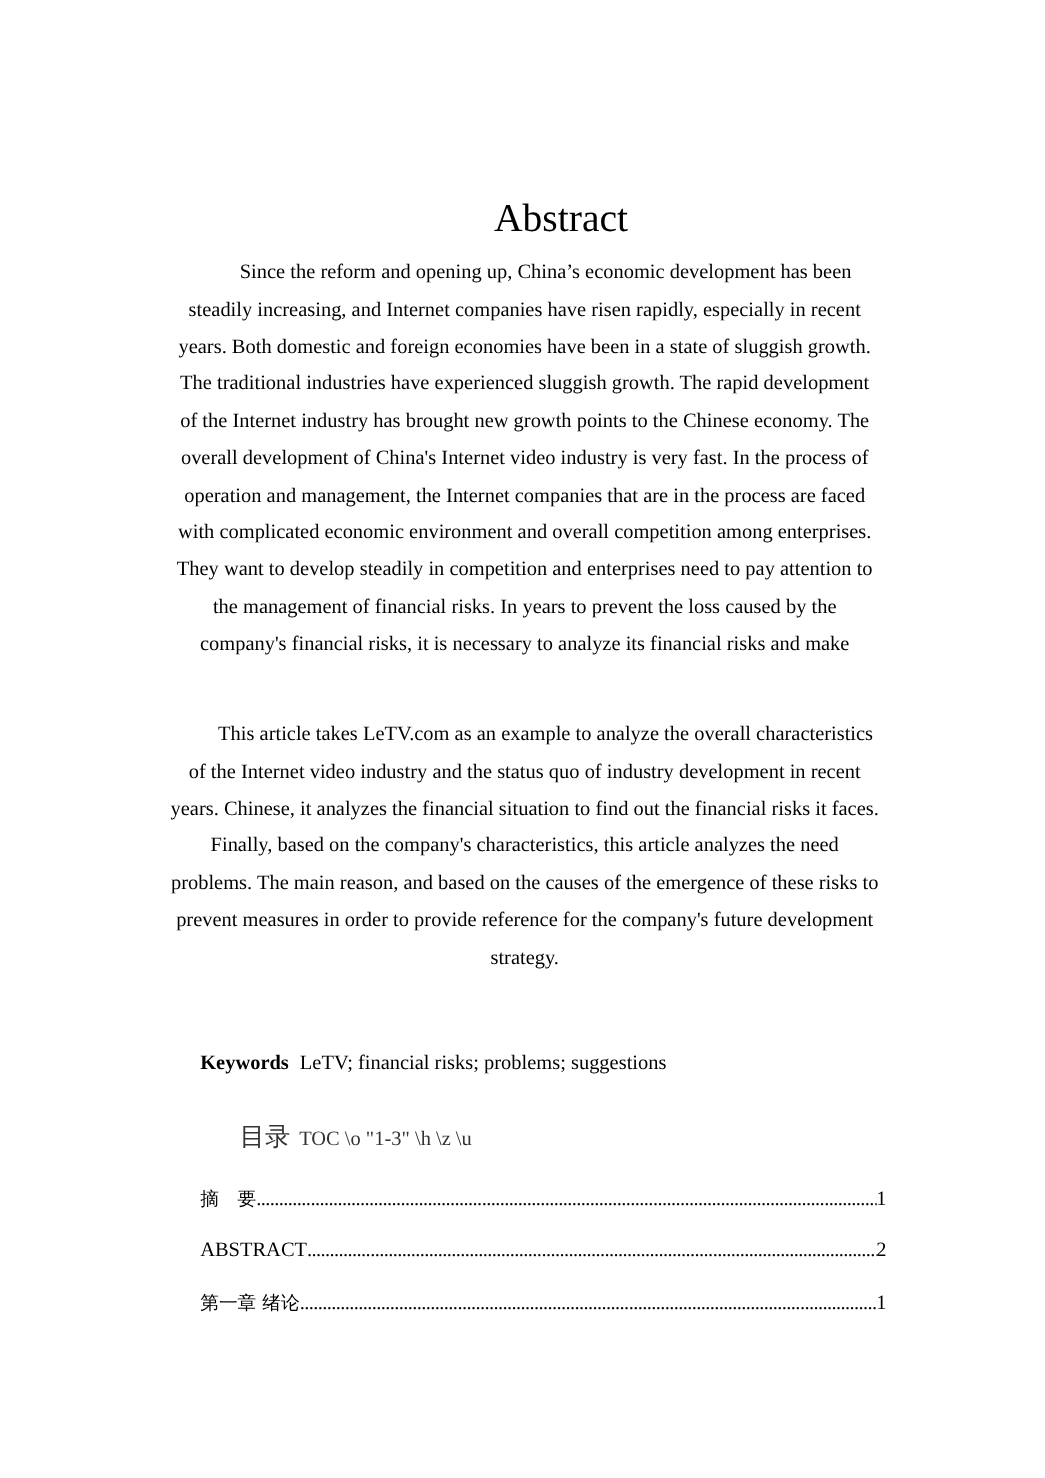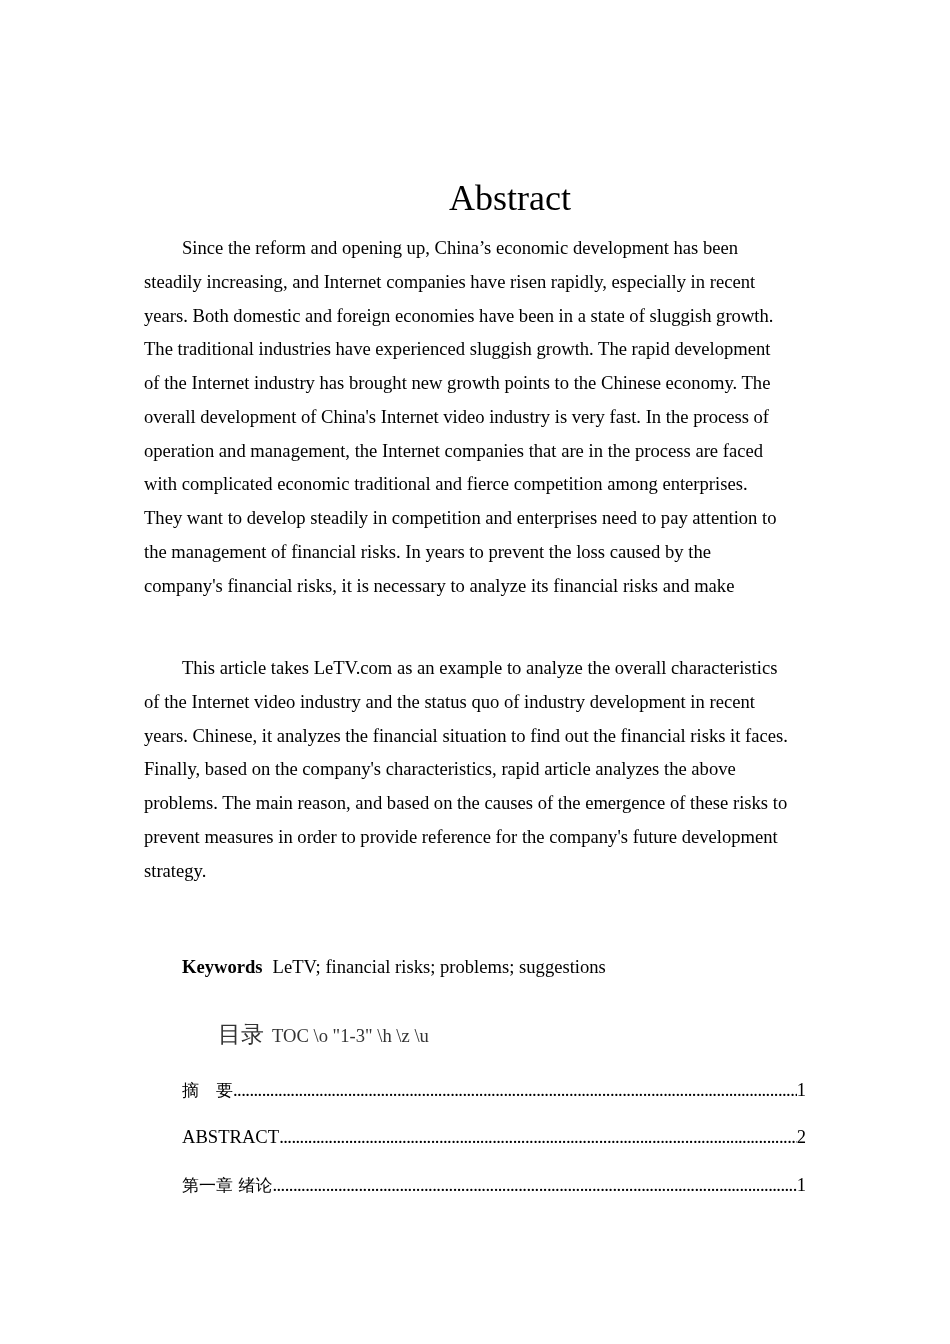--- a/index.html
+++ b/index.html
@@ -1,21 +1,21 @@
 <!DOCTYPE html>
 <html><head>
   <meta charset="utf-8">
   <style>
     html, body { margin: 0; padding: 0; background: #ffffff; }
     body { width: 950px; height: 1344px; position: relative; overflow: hidden;
            font-family: "Liberation Serif", "DejaVu Serif", serif; color: #000; }
     .page { position: absolute; left: 0; top: 0; width: 846px; height: 1344px; background: #fff; }
     .title { position: absolute; top: 152px; left: 0; width: 1020px; text-align: center;
              font-size: 36px; line-height: 44px; font-weight: normal; }
-    .para { position: absolute; left: 144px; width: 666px; margin: 0; }
+    .para { position: absolute; left: 144px; width: 666px; margin: 0; text-align: center; }
     .line { display: block; height: 33.75px; line-height: 33.75px; font-size: 18.6px;
             white-space: nowrap; }
     .line.first { text-indent: 38px; }
     #para1 { top: 231px; }
     #para2 { top: 651px; }
     .keywords { position: absolute; left: 182px; top: 954px; font-size: 18.6px; line-height: 26px; white-space: nowrap; }
     .keywords .kw-label { font-weight: bold; margin-right: 10px; }
     .toc-field { position: absolute; left: 182px; top: 1021px; font-size: 18.6px; line-height: 26px;
                  color: #333; white-space: nowrap; }
     .toc-field .cjk { font-family: "DejaVu Sans", sans-serif; font-size: 23px; margin-right: 8px; margin-left: 36px; }
@@ -40,31 +40,31 @@
   <h1 class="title">Abstract</h1>
 
   <div class="para" id="para1">
     <span class="line first">Since the reform and opening up, China’s economic development has been</span>
     <span class="line">steadily increasing, and Internet companies have risen rapidly, especially in recent</span>
     <span class="line">years. Both domestic and foreign economies have been in a state of sluggish growth.</span>
     <span class="line">The traditional industries have experienced sluggish growth. The rapid development</span>
     <span class="line">of the Internet industry has brought new growth points to the Chinese economy. The</span>
     <span class="line">overall development of China's Internet video industry is very fast. In the process of</span>
     <span class="line">operation and management, the Internet companies that are in the process are faced</span>
-    <span class="line">with complicated economic traditional and fierce competition among enterprises.</span>
+    <span class="line">with complicated economic environment and overall competition among enterprises.</span>
     <span class="line">They want to develop steadily in competition and enterprises need to pay attention to</span>
     <span class="line">the management of financial risks. In years to prevent the loss caused by the</span>
     <span class="line">company's financial risks, it is necessary to analyze its financial risks and make</span>
   </div>
 
   <div class="para" id="para2">
     <span class="line first">This article takes LeTV.com as an example to analyze the overall characteristics</span>
     <span class="line">of the Internet video industry and the status quo of industry development in recent</span>
     <span class="line">years. Chinese, it analyzes the financial situation to find out the financial risks it faces.</span>
-    <span class="line">Finally, based on the company's characteristics, rapid article analyzes the above</span>
+    <span class="line">Finally, based on the company's characteristics, this article analyzes the need</span>
     <span class="line">problems. The main reason, and based on the causes of the emergence of these risks to</span>
     <span class="line">prevent measures in order to provide reference for the company's future development</span>
     <span class="line">strategy.</span>
   </div>
 
   <div class="keywords">
     <span class="kw-label">Keywords</span><span>LeTV; financial risks; problems; suggestions</span>
   </div>
 
   <div class="toc-field">

